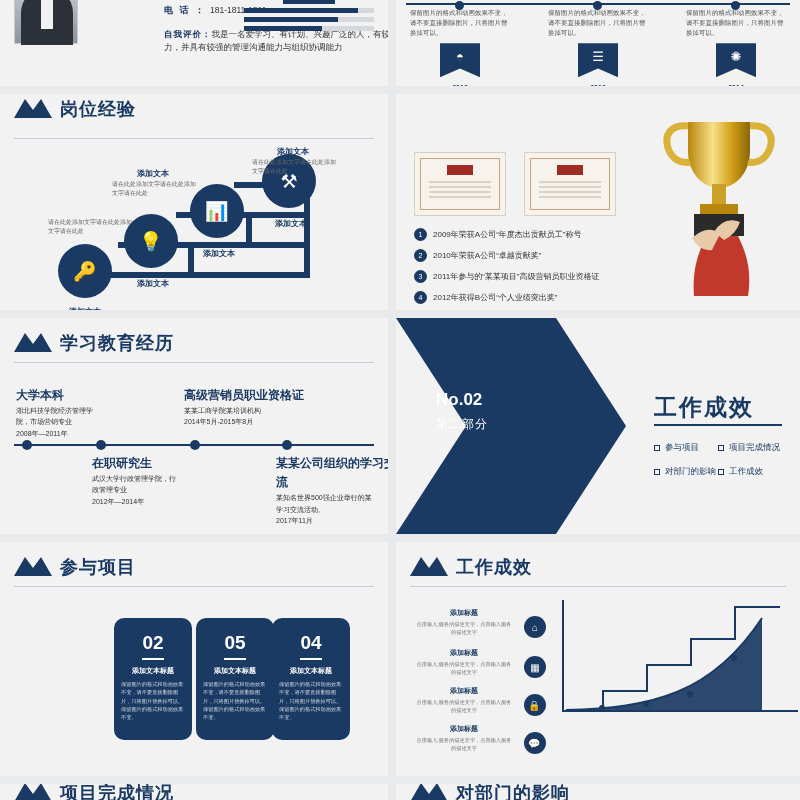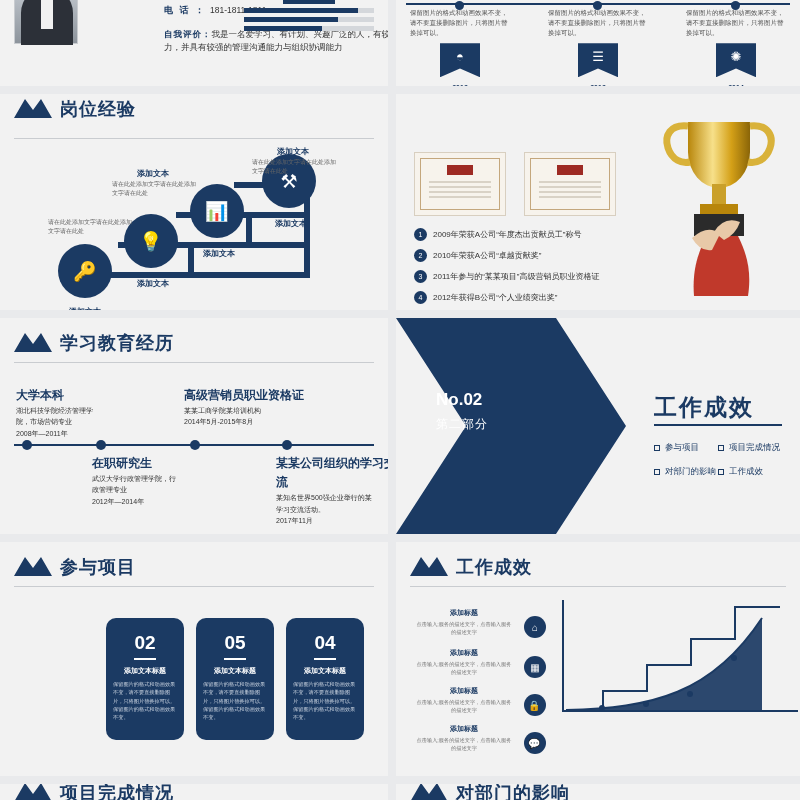--- a/index.html
+++ b/index.html
@@ -387,33 +387,33 @@
   <div class="sec-head">
     <span class="mtn">
       <svg width="38" height="22" viewBox="0 0 38 22">
           <path d="M0 22 L11 3 L19 14 L27 3 L38 22 Z" fill="#1b3a63"></path>
         </svg>
     </span>
     <span class="sec-title">参与项目</span>
   </div>
   <div class="rule"></div>
 
-  <div class="pcard" style="left:106px;">
+  <div class="pcard" style="left:114px;">
     <div class="n">02</div>
     <div class="hr"></div>
     <div class="t">添加文本标题</div>
     <div class="d">保留图片的格式和动画效果不变，请不要直接删除图片，只将图片替换掉可以。保留图片的格式和动画效果不变。</div>
   </div>
   <div class="pcard" style="left:196px;">
     <div class="n">05</div>
     <div class="hr"></div>
     <div class="t">添加文本标题</div>
     <div class="d">保留图片的格式和动画效果不变，请不要直接删除图片，只将图片替换掉可以。保留图片的格式和动画效果不变。</div>
   </div>
-  <div class="pcard" style="left:286px;">
+  <div class="pcard" style="left:272px;">
     <div class="n">04</div>
     <div class="hr"></div>
     <div class="t">添加文本标题</div>
     <div class="d">保留图片的格式和动画效果不变，请不要直接删除图片，只将图片替换掉可以。保留图片的格式和动画效果不变。</div>
   </div>
 </div>
 
 <div class="page" id="p8">
   <div class="sec-head">
     <span class="mtn">

